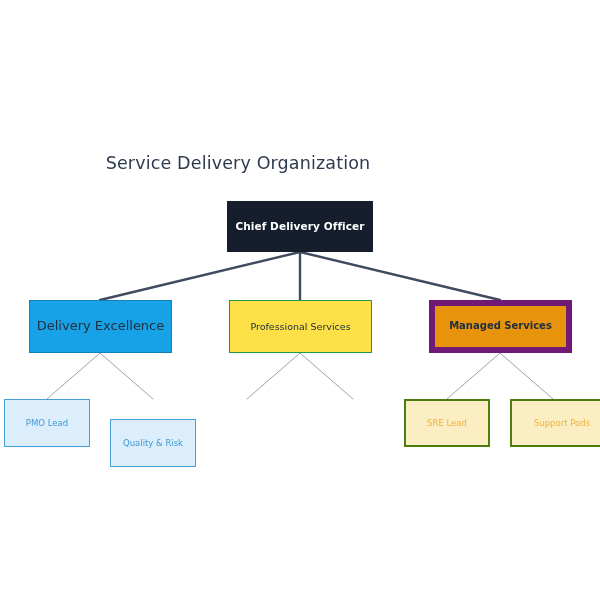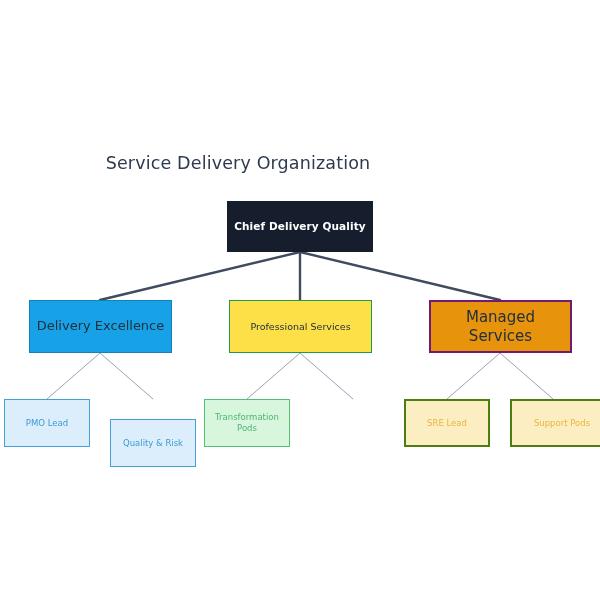--- a/index.html
+++ b/index.html
@@ -80,24 +80,24 @@
   }
   .node.div-green {
     background: #fde047;
     border: 1px solid #1f9a46;
     color: #21303f;
     font-size: 9.5px;
     font-weight: 400;
   }
   .node.div-orange {
     background: #e8930c;
-    border: 2px solid #701a75;
+    border: 6px solid #701a75;
     color: #21303f;
-    font-size: 15px;
-    font-weight: 400;
+    font-size: 10px;
+    font-weight: 700;
   }
 
   
   .node.leaf-blue {
     background: #dceefb;
     border: 1px solid #46a0d8;
     color: #3e9ad4;
     font-size: 8.5px;
     font-weight: 400;
   }
@@ -138,21 +138,21 @@
     <line x1="300" y1="353" x2="247" y2="399" stroke="#9aa5b5" stroke-width="1" stroke-linecap="round"></line>
     <line x1="300" y1="353" x2="353" y2="399" stroke="#9aa5b5" stroke-width="1" stroke-linecap="round"></line>
 
     <line x1="500" y1="353" x2="447" y2="399" stroke="#9aa5b5" stroke-width="1" stroke-linecap="round"></line>
     <line x1="500" y1="353" x2="553" y2="399" stroke="#9aa5b5" stroke-width="1" stroke-linecap="round"></line>
   </svg>
 
   <div id="chart-title">Service Delivery Organization</div>
 
   <div class="node root" style="left:227px; top:201px; width:146px; height:51px;">
-    <span class="node-label">Chief Delivery Quality</span>
+    <span class="node-label">Chief Delivery Officer</span>
   </div>
 
   <div class="node div-blue" style="left:29px; top:300px; width:143px; height:53px;">
     <span class="node-label">Delivery Excellence</span>
   </div>
 
   <div class="node div-green" style="left:229px; top:300px; width:143px; height:53px;">
     <span class="node-label">Professional Services</span>
   </div>
 
@@ -161,24 +161,20 @@
   </div>
 
   <div class="node leaf-blue" style="left:4px; top:399px; width:86px; height:48px;">
     <span class="node-label">PMO Lead</span>
   </div>
 
   <div class="node leaf-blue" style="left:110px; top:399px; width:86px; height:48px;margin-top:20px;">
     <span class="node-label">Quality &amp; Risk</span>
   </div>
 
-  <div class="node leaf-green" style="left:204px; top:399px; width:86px; height:48px;">
-    <span class="node-label">Transformation
-Pods</span>
-  </div>
 
 
   <div class="node leaf-orange" style="left:404px; top:399px; width:86px; height:48px;">
     <span class="node-label">SRE Lead</span>
   </div>
 
   <div class="node leaf-orange" style="left:510px; top:399px; width:104px; height:48px;">
     <span class="node-label">Support Pods</span>
   </div>
 

